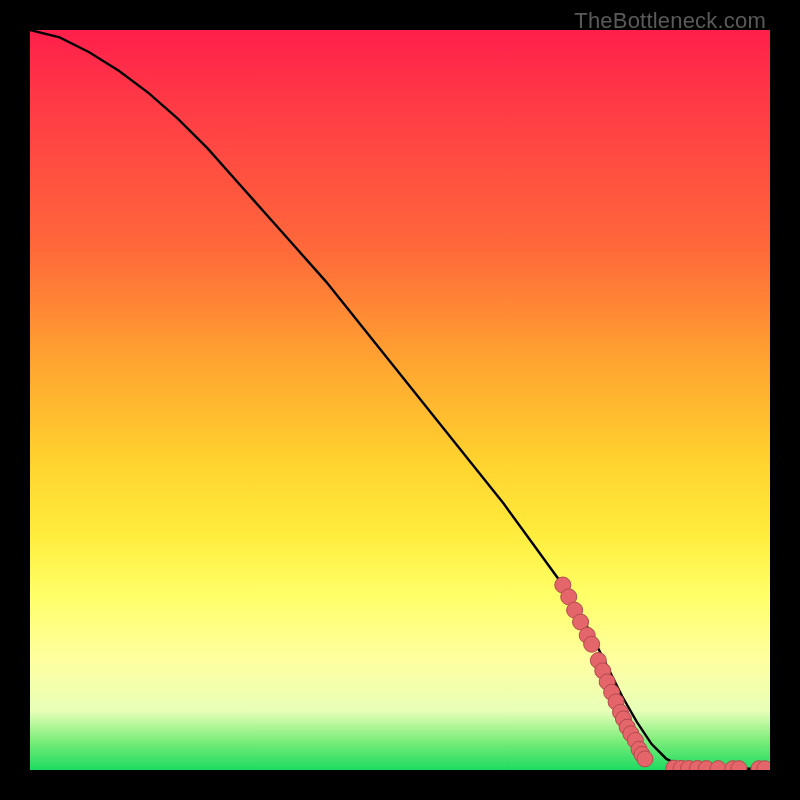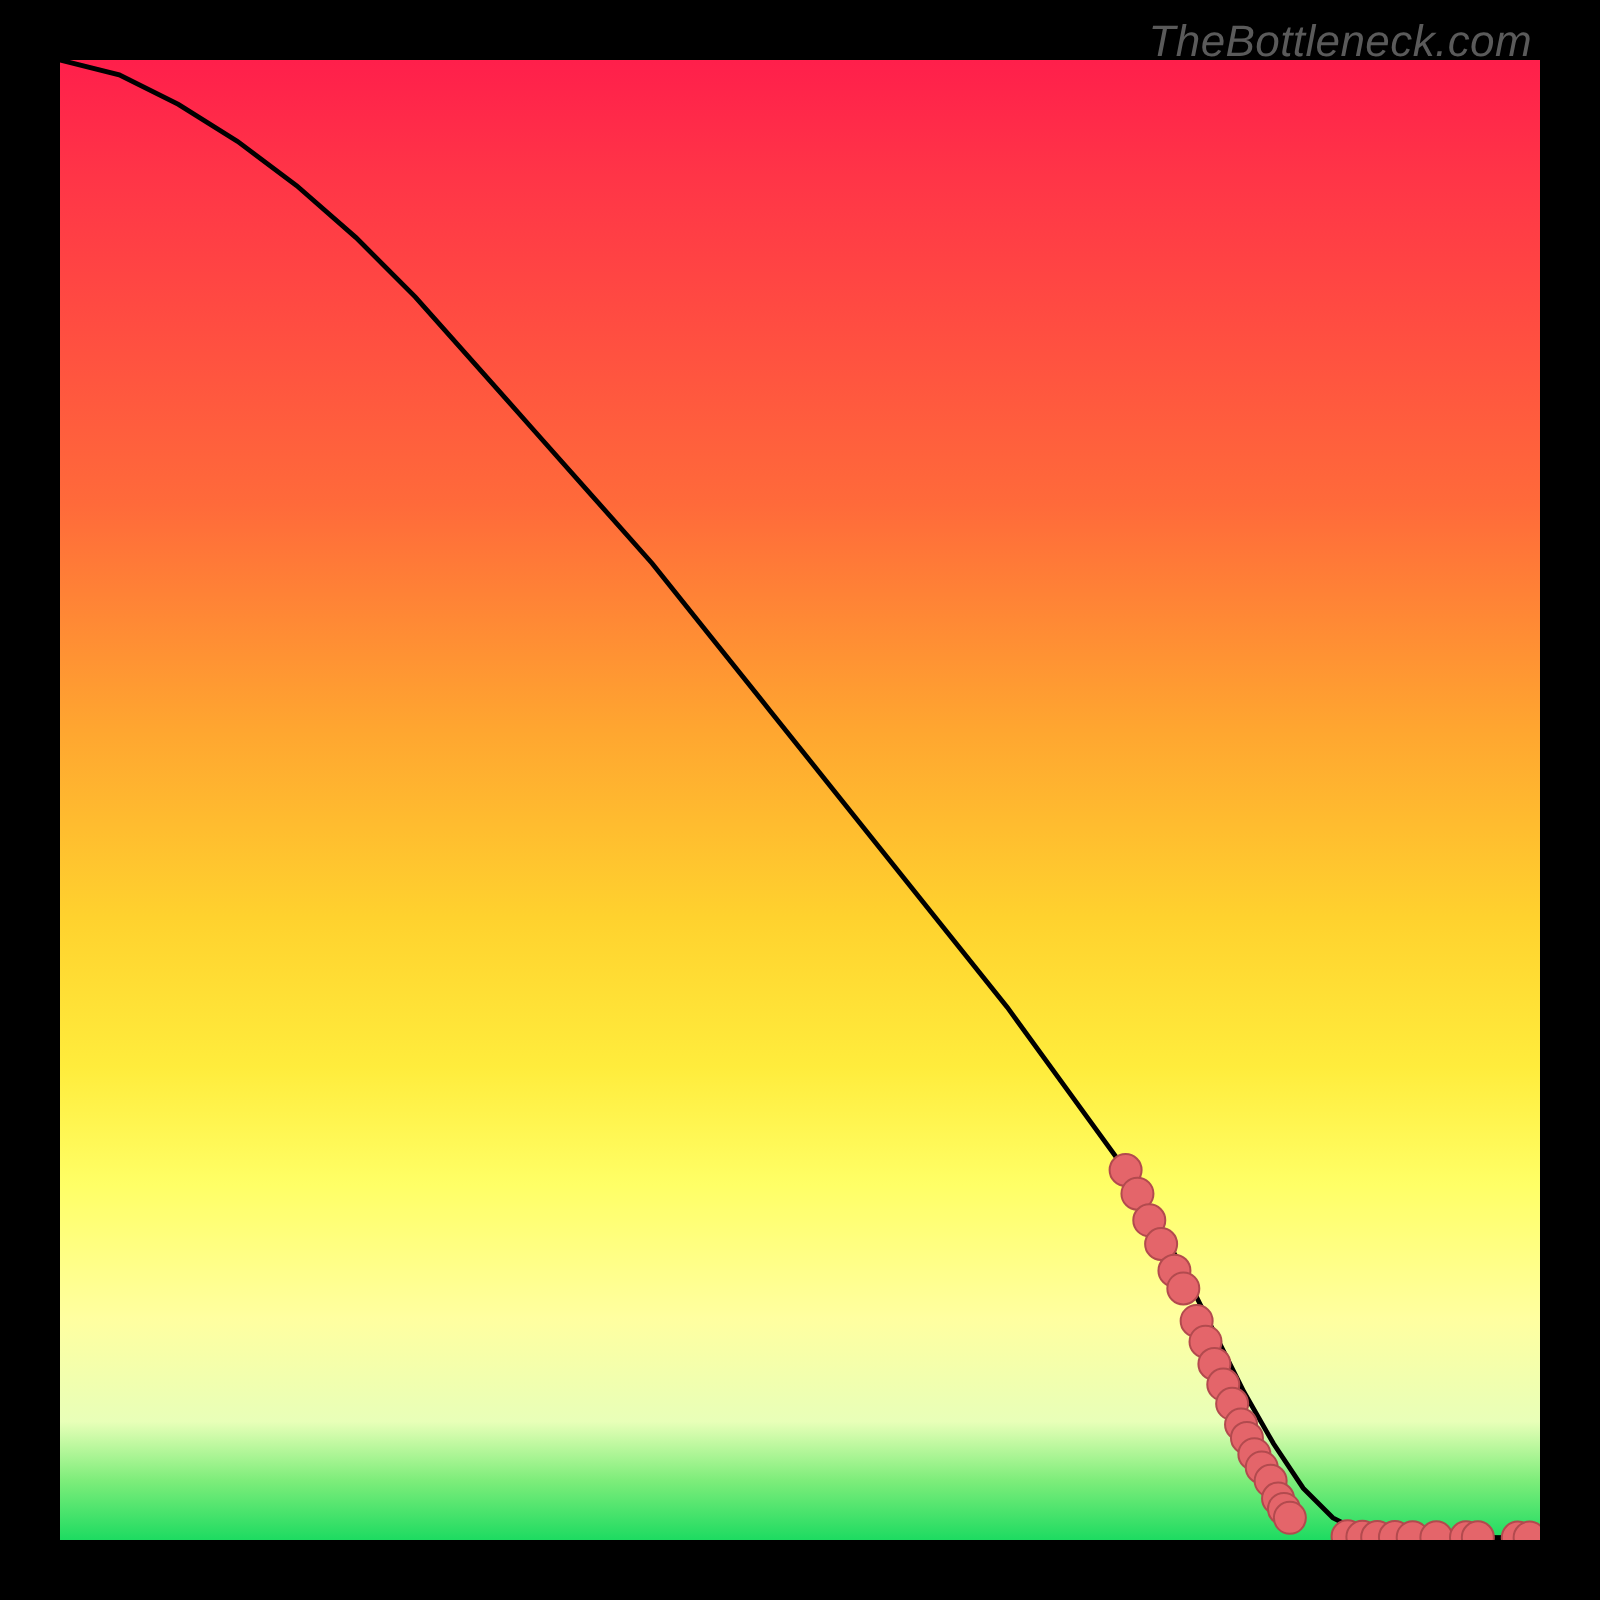--- a/index.html
+++ b/index.html
@@ -2,21 +2,20 @@
 <html><head>
 <meta charset="utf-8">
 <style>
   * { margin: 0; padding: 0; box-sizing: border-box; }
   html, body { width: 800px; height: 800px; background: #000; overflow: hidden; }
   .wrap {
     position: relative;
     width: 800px;
     height: 800px;
     background: #000;
-    font-style: italic;
   }
   .plot {
     position: absolute;
     left: 30px;
     top: 30px;
     width: 740px;
     height: 740px;
     
     background: linear-gradient(to bottom,
       #ff1f4b 0%,

